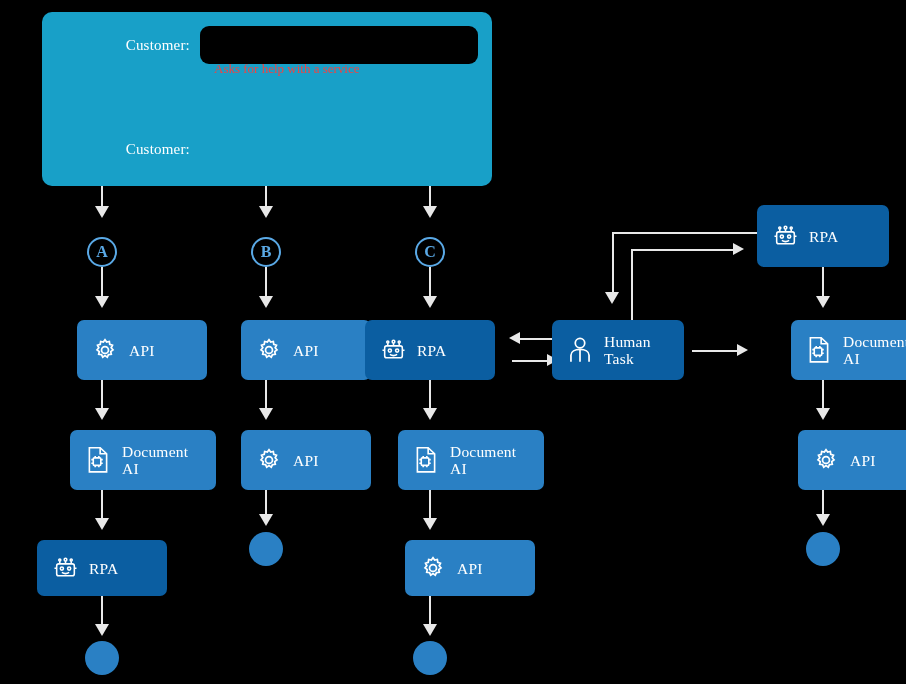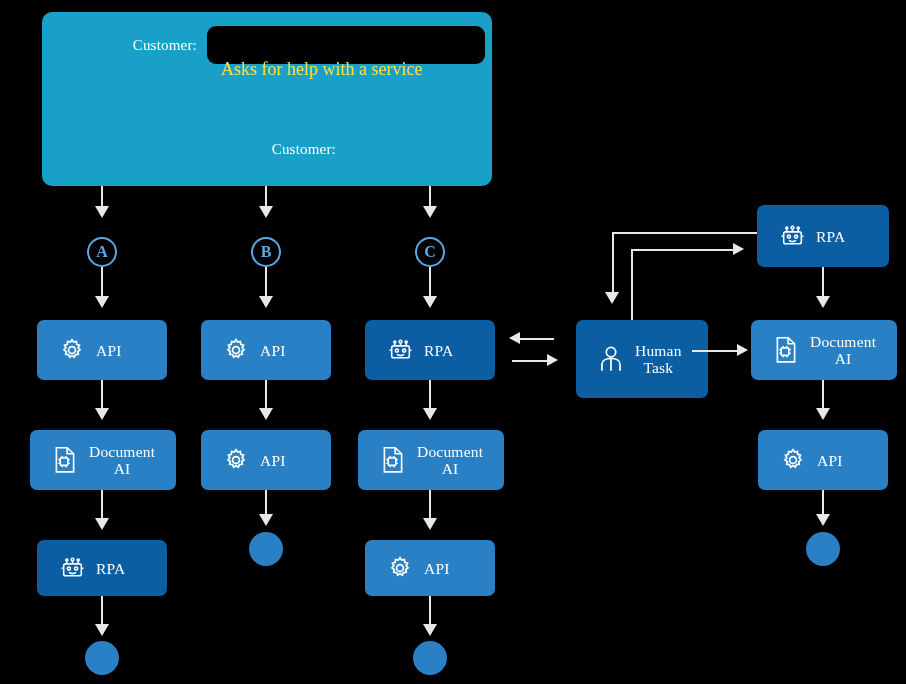--- a/index.html
+++ b/index.html
@@ -4,34 +4,34 @@
 <style>
   html,body{margin:0;padding:0;background:#000;}
   body{width:906px;height:684px;overflow:hidden;
        font-family:"Liberation Serif", serif;}
   #stage{position:relative;width:906px;height:684px;background:#000;}
 
   
   .convo{position:absolute;left:42px;top:12px;width:450px;height:174px;
          background:#18a0c8;border-radius:10px;}
   .convo-row{position:absolute;left:0;width:450px;height:42px;display:flex;
-             align-items:center;justify-content:center;}
+             align-items:center;}
   .convo-label{width:148px;text-align:right;padding-right:10px;
                color:#ffffff;font-size:15px;letter-spacing:.2px;}
   .convo-bubble{width:278px;height:38px;background:#000;border-radius:9px;
                 display:flex;align-items:center;}
-  .convo-bubble span{color:#fde047;font-size:18px;padding-left:14px;margin-top:48px;}
+  .convo-bubble span{color:#ef4444;font-size:13px;padding-left:14px;margin-top:48px;}
 
   
   .node{position:absolute;border-radius:7px;display:flex;align-items:center;
-        box-sizing:border-box;padding-left:20px;text-align:center;}
+        box-sizing:border-box;padding-left:13px;}
   .node .ico{width:30px;height:32px;flex:0 0 30px;margin-right:9px;
              display:flex;align-items:center;justify-content:center;}
   .node .lbl{color:#fff;font-size:15.5px;line-height:17px;letter-spacing:.2px;}
-  .blue-light{background:#2a80c4;}
+  .blue-light{background:#2a80c4;margin-left:40px;}
   .blue-dark{background:#0b5ea1;}
 
   
   .gate{position:absolute;width:30px;height:30px;border-radius:50%;
         border:2.2px solid #5aa9e6;box-sizing:border-box;display:flex;
         align-items:center;justify-content:center;background:transparent;}
   .gate span{color:#5aa9e6;font-size:16px;font-weight:bold;
              font-family:"Liberation Serif", serif;line-height:1;}
 
   
@@ -214,21 +214,21 @@
   </div>
   <div class="vline" style="left:429px;top:596px;height:32px"></div>
   <div class="arw arw-d" style="left:423px;top:624px"></div>
   <div class="endpt" style="left:413px;top:641px"></div>
 
   <div class="hline" style="left:516px;top:338px;width:38px"></div>
   <div class="arw arw-l" style="left:509px;top:332px"></div>
   <div class="hline" style="left:512px;top:360px;width:38px"></div>
   <div class="arw arw-r" style="left:547px;top:354px"></div>
 
-  <div class="node blue-dark" style="left:576px;top:320px;width:132px;height:78px">
+  <div class="node blue-dark" style="left:552px;top:320px;width:132px;height:60px">
     <span class="ico">
       <svg width="26" height="28" viewBox="0 0 24 26" fill="none" stroke="#fff" stroke-width="1.6">
         <circle cx="12" cy="6.6" r="4.4"></circle>
         <path d="M3.6 24v-6.2c0-3.4 3.7-5.4 8.4-5.4s8.4 2 8.4 5.4V24"></path>
         <path d="M12 12.6V24"></path>
       </svg>
     </span>
     <span class="lbl" style="white-space:pre-line">Human
 Task</span>
   </div>

